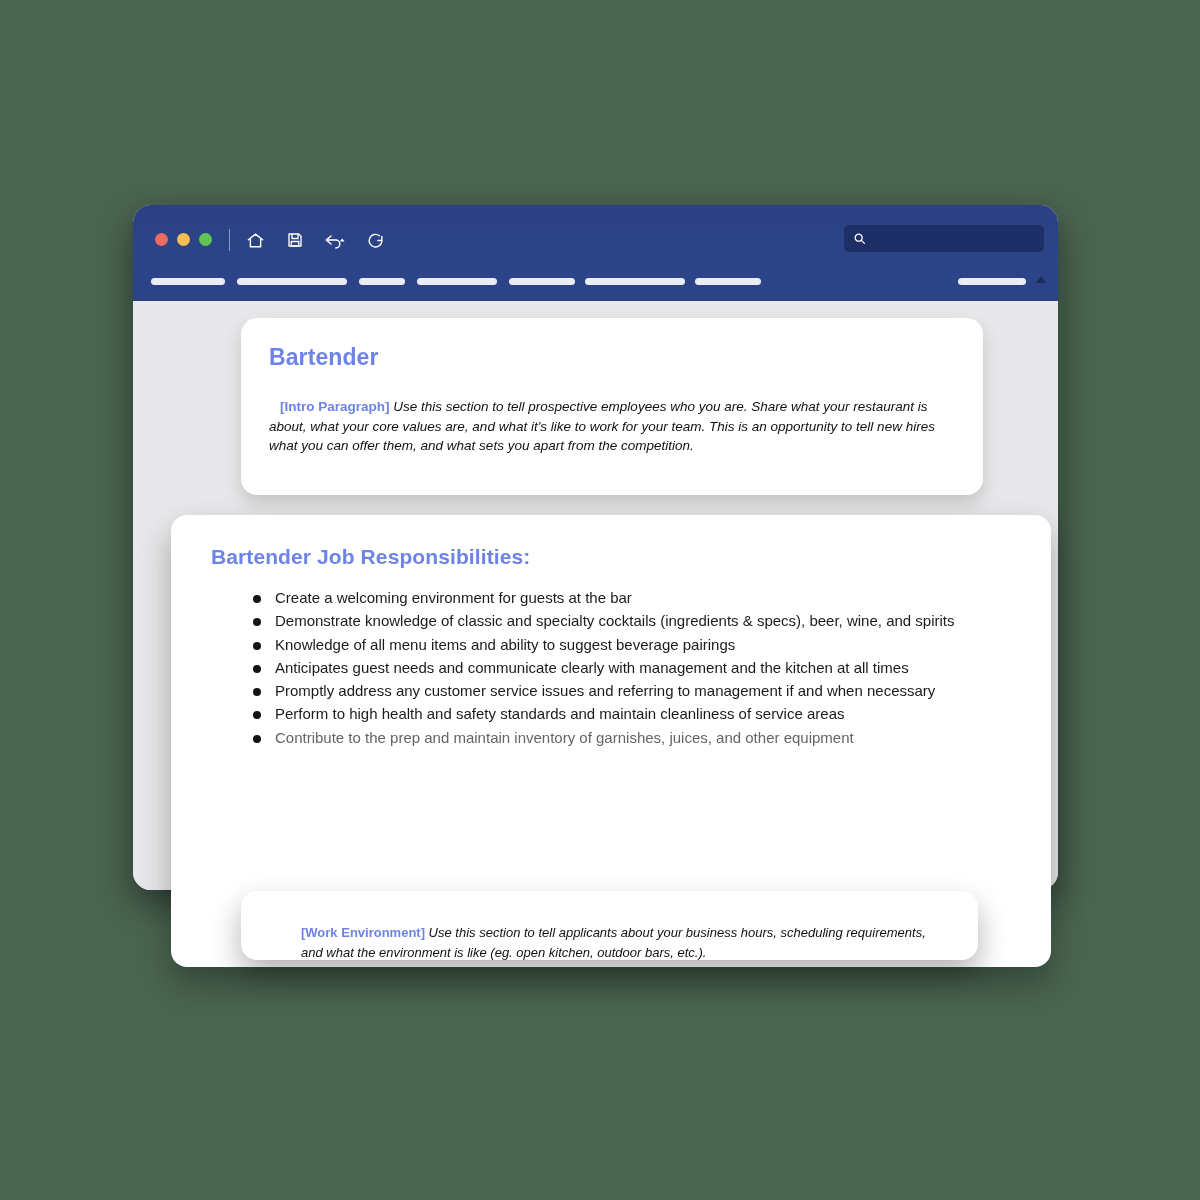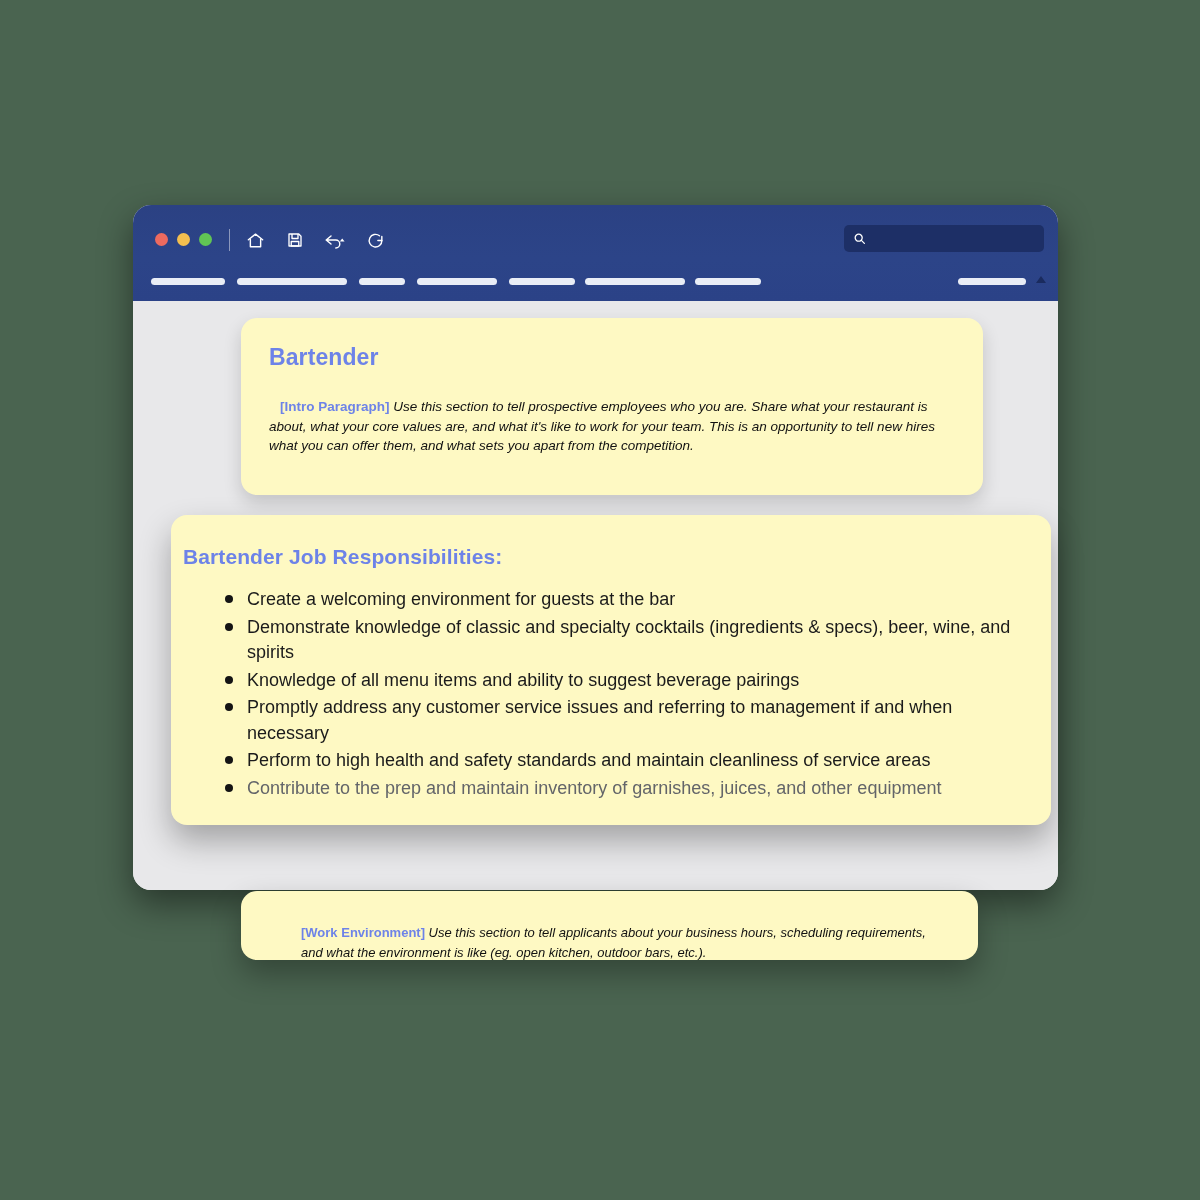--- a/index.html
+++ b/index.html
@@ -135,41 +135,41 @@
     top: 96px;
     width: 100%;
     height: 589px;
     background: #e8e8ea;
     border-radius: 0 0 18px 18px;
   }
 
   
   .card {
     position: absolute;
-    background: #fef9c3;
+    background: #ffffff;
     border-radius: 16px;
   }
 
   .card-intro {
     left: 241px;
     top: 318px;
     width: 742px;
     height: 177px;
     box-shadow: 0 8px 18px rgba(0,0,0,0.16);
     padding: 26px 28px;
     box-sizing: border-box;
   }
 
   .card-resp {
     left: 171px;
     top: 515px;
     width: 880px;
-    height: 310px;
+    height: 452px;
     box-shadow: 0 16px 32px rgba(0,0,0,0.30);
-    padding: 30px 12px;
+    padding: 30px 40px;
     box-sizing: border-box;
     z-index: 5;
   }
 
   .card-work {
     left: 241px;
     top: 891px;
     width: 737px;
     height: 69px;
     box-shadow: 0 14px 30px rgba(0,0,0,0.30);
@@ -208,21 +208,21 @@
     padding-left: 11px;
   }
 
   ul.resp-list {
     margin: 0;
     padding: 0 0 0 42px;
     list-style: none;
   }
   ul.resp-list li {
     position: relative;
-    font-size: 18px;
+    font-size: 15px;
     line-height: 1.42;
     color: #1b1b1b;
     margin-bottom: 2px;
     padding-left: 22px;
   }
   ul.resp-list li::before {
     content: "";
     position: absolute;
     left: 0;
     top: 8px;
@@ -320,20 +320,21 @@
     <h1 class="title-main">Bartender</h1>
     <p class="para"><span class="lead">[Intro Paragraph]</span><span> Use this section to tell prospective employees who you are. Share what your restaurant is about, what your core values are, and what it's like to work for your team. This is an opportunity to tell new hires what you can offer them, and what sets you apart from the competition.</span></p>
   </div>
 
   <div class="card card-resp">
     <h2 class="title-resp">Bartender Job Responsibilities:</h2>
     <ul class="resp-list">
       <li>Create a welcoming environment for guests at the bar</li>
       <li>Demonstrate knowledge of classic and specialty cocktails (ingredients &amp; specs), beer, wine, and spirits</li>
       <li>Knowledge of all menu items and ability to suggest beverage pairings</li>
+      <li>Anticipates guest needs and communicate clearly with management and the kitchen at all times</li>
       <li>Promptly address any customer service issues and referring to management if and when necessary</li>
       <li>Perform to high health and safety standards and maintain cleanliness of service areas</li>
       <li class="muted">Contribute to the prep and maintain inventory of garnishes, juices, and other equipment</li>
     </ul>
   </div>
 
   <div class="card card-work">
     <p class="work-para"><span class="lead">[Work Environment]</span><span> Use this section to tell applicants about your business hours, scheduling requirements, and what the environment is like (eg. open kitchen, outdoor bars, etc.).</span></p>
   </div>
 

